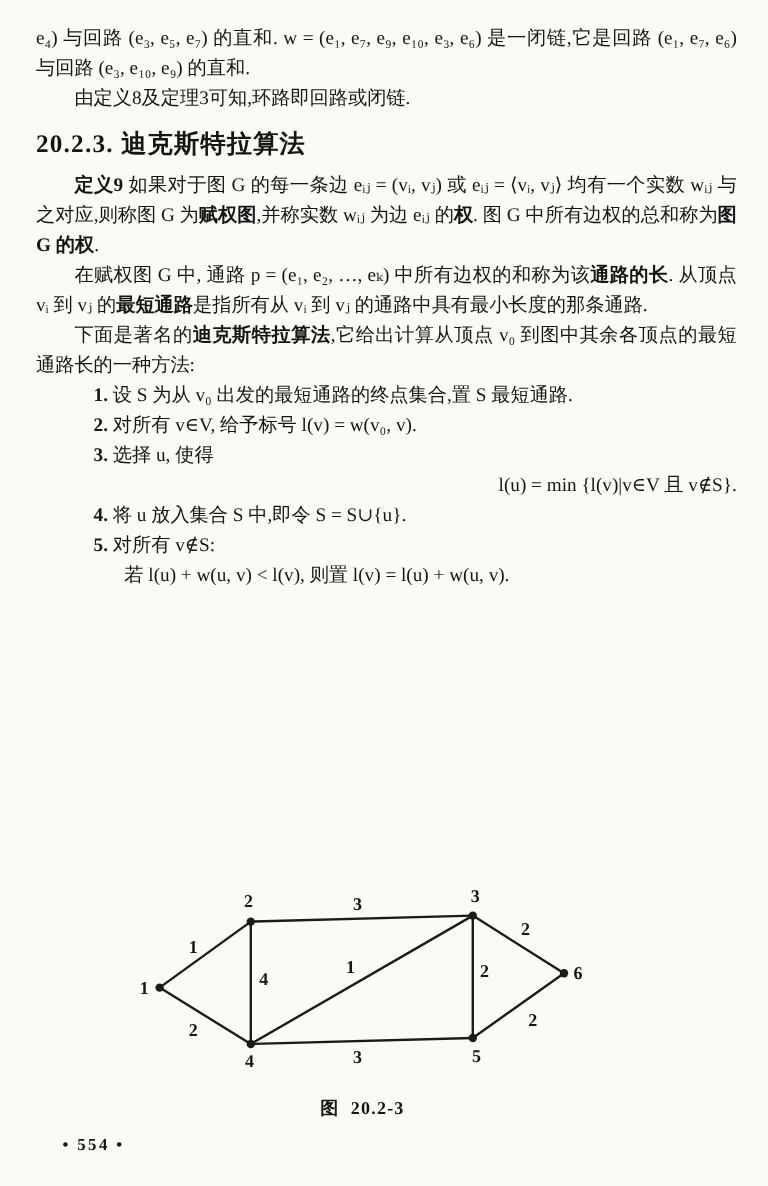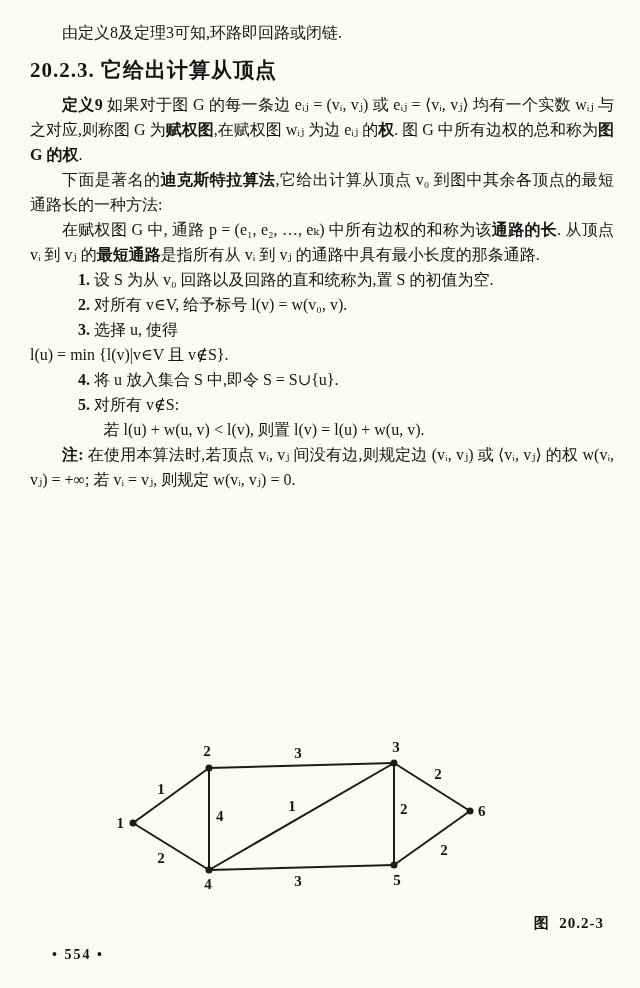--- a/index.html
+++ b/index.html
@@ -18,76 +18,76 @@
     max-height:702px;overflow:hidden;
   }
   p{margin:0;text-indent:2em;}
   p.noindent{text-indent:0;}
   h2{
     font-size:21px;font-weight:bold;margin:13px 0 9px;
     letter-spacing:1px;text-indent:0;
   }
   .step{text-indent:3em;}
   .substep{text-indent:4.6em;}
-  .formula{text-align:left;text-indent:0;}
+  .formula{text-align:right;text-indent:0;}
   .b{font-weight:bold;}
   .figure{position:absolute;top:722px;left:0;width:640px;height:195px;}
   .figure svg{display:block;}
   .figure text{
     font-weight:bold;font-size:15px;
     font-family:"Liberation Serif","DejaVu Serif",serif;
     fill:#171513;
   }
   .figure line{stroke:#1d1b18;stroke-width:2;}
   .figure circle{fill:#1d1b18;}
   .caption{
     position:absolute;top:914px;left:0;width:604px;
-    text-align:right;font-weight:bold;font-size:15px;
+    text-align:center;font-weight:bold;font-size:15px;
     white-space:pre;letter-spacing:1px;
   }
   .pagenum{
     position:absolute;top:947px;left:52px;
     font-weight:bold;font-size:14px;letter-spacing:2px;
   }
 </style>
 </head>
 <body>
 
 <div class="page">
 
   <div class="text-block">
 
+    <p class="noindent"><span>e₄) 与回路 (e₃, e₅, e₇) 的直和. w = (e₁, e₇, e₉, e₁₀, e₃, e₆) 是一闭链,它是回路 (e₁, e₇, e₆) 与回路 (e₃, e₁₀, e₉) 的直和.</span></p>
 
 
     <p><span>由定义8及定理3可知,环路即回路或闭链.</span></p>
 
-    <h2>20.2.3. 它给出计算从顶点</h2>
+    <h2>20.2.3. 迪克斯特拉算法</h2>
 
-    <p><span class="b">定义9</span><span>  如果对于图 G 的每一条边 eᵢⱼ = (vᵢ, vⱼ) 或 eᵢⱼ = ⟨vᵢ, vⱼ⟩ 均有一个实数 wᵢⱼ 与之对应,则称图 G 为</span><span class="b">赋权图</span><span>,在赋权图 wᵢⱼ 为边 eᵢⱼ 的</span><span class="b">权</span><span>. 图 G 中所有边权的总和称为</span><span class="b">图 G 的权</span><span>.</span></p>
+    <p><span class="b">定义9</span><span>  如果对于图 G 的每一条边 eᵢⱼ = (vᵢ, vⱼ) 或 eᵢⱼ = ⟨vᵢ, vⱼ⟩ 均有一个实数 wᵢⱼ 与之对应,则称图 G 为</span><span class="b">赋权图</span><span>,并称实数 wᵢⱼ 为边 eᵢⱼ 的</span><span class="b">权</span><span>. 图 G 中所有边权的总和称为</span><span class="b">图 G 的权</span><span>.</span></p>
+
+    <p><span>在赋权图 G 中, 通路 p = (e₁, e₂, …, eₖ) 中所有边权的和称为该</span><span class="b">通路的长</span><span>. 从顶点 vᵢ 到 vⱼ 的</span><span class="b">最短通路</span><span>是指所有从 vᵢ 到 vⱼ 的通路中具有最小长度的那条通路.</span></p>
 
     <p><span>下面是著名的</span><span class="b">迪克斯特拉算法</span><span>,它给出计算从顶点 v₀ 到图中其余各顶点的最短通路长的一种方法:</span></p>
 
-    <p><span>在赋权图 G 中, 通路 p = (e₁, e₂, …, eₖ) 中所有边权的和称为该</span><span class="b">通路的长</span><span>. 从顶点 vᵢ 到 vⱼ 的</span><span class="b">最短通路</span><span>是指所有从 vᵢ 到 vⱼ 的通路中具有最小长度的那条通路.</span></p>
-
-    <p class="step"><span class="b">1.</span><span> 设 S 为从 v₀ 回路以及回路的直和统称为,置 S 的初值为空.</span></p>
+    <p class="step"><span class="b">1.</span><span> 设 S 为从 v₀ 出发的最短通路的终点集合,置 S 最短通路.</span></p>
 
     <p class="step"><span class="b">2.</span><span> 对所有 v∈V, 给予标号 l(v) = w(v₀, v).</span></p>
 
     <p class="step"><span class="b">3.</span><span> 选择 u, 使得</span></p>
 
     <p class="formula">l(u) = min {l(v)|v∈V 且 v∉S}.</p>
 
     <p class="step"><span class="b">4.</span><span> 将 u 放入集合 S 中,即令 S = S∪{u}.</span></p>
 
     <p class="step"><span class="b">5.</span><span> 对所有 v∉S:</span></p>
 
     <p class="substep">若 l(u) + w(u, v) &lt; l(v), 则置 l(v) = l(u) + w(u, v).</p>
 
 
-    <p><span class="b">注:</span><span> 在使用本算法时,若顶点 vᵢ, vⱼ 间没有边,则规定边 (vᵢ, vⱼ) 或 ⟨vᵢ, vⱼ⟩ 的权 w(vᵢ, vⱼ) = +∞; 若 vᵢ = vⱼ, 则规定 w(vᵢ, vⱼ) = 0.</span></p>
 
 
   </div>
 
   <div class="figure">
     <svg width="640" height="195" viewBox="0 0 640 195">
 
       <line x1="133" y1="101" x2="209" y2="46"></line>
       <line x1="133" y1="101" x2="209" y2="148"></line>
       <line x1="209" y1="46" x2="394" y2="41"></line>

